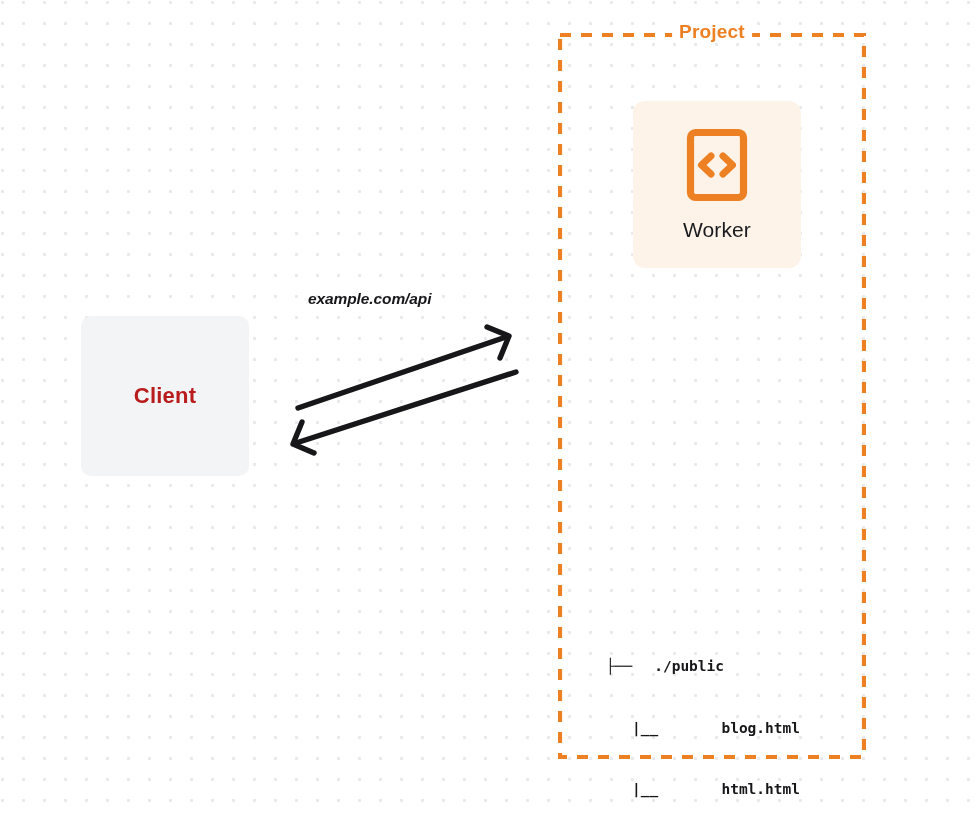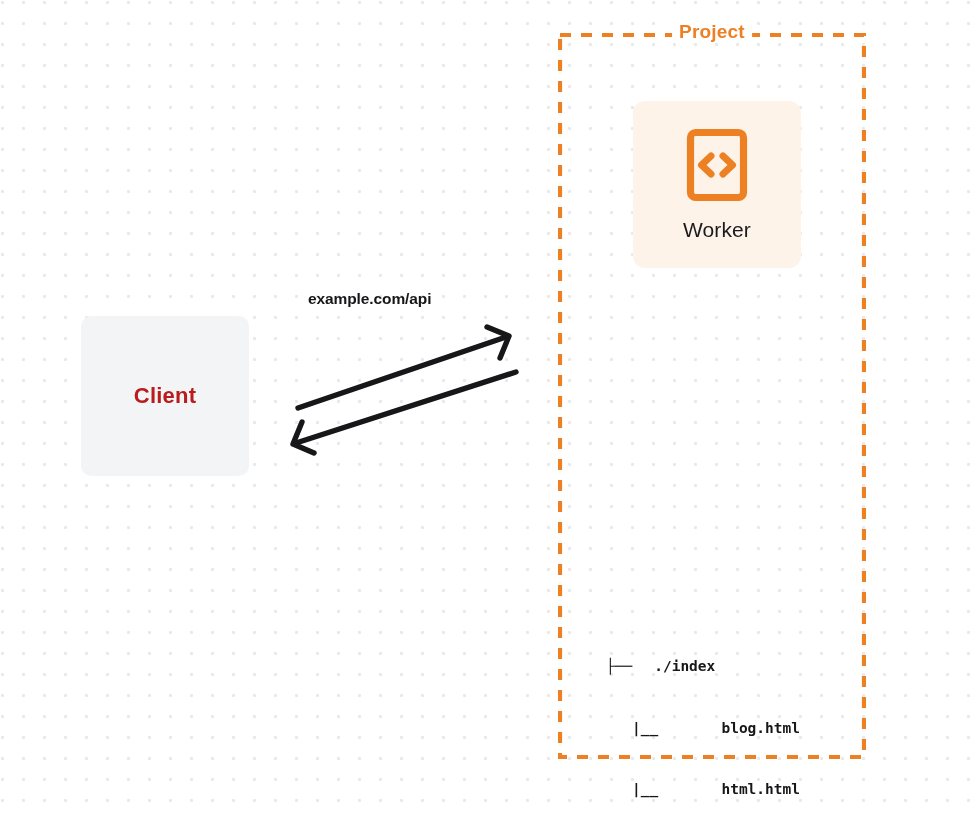--- a/index.html
+++ b/index.html
@@ -56,20 +56,21 @@
 
   .edge-label {
     position: absolute;
     left: 308px;
     top: 290px;
     font-size: 15.5px;
     font-weight: 700;
     color: #17171a;
     white-space: nowrap;
     letter-spacing: -0.1px;
+    font-style: italic;
   }
 
   
   .project-group {
     position: absolute;
     left: 558px;
     top: 33px;
     width: 308px;
     height: 726px;
   }
@@ -171,20 +172,20 @@
           <rect x="4.5" y="4.5" width="53" height="65" rx="5" ry="5" fill="none" stroke="#ee8024" stroke-width="7.2"></rect>
           <polyline points="25,28 15.5,37 25,46" fill="none" stroke="#ee8024" stroke-width="7" stroke-linecap="round" stroke-linejoin="round"></polyline>
           <polyline points="37,28 46.5,37 37,46" fill="none" stroke="#ee8024" stroke-width="7" stroke-linecap="round" stroke-linejoin="round"></polyline>
         </svg>
       </div>
       <div class="card-label">Worker</div>
     </div>
 
 
     <div class="file-tree">
-      <div style="padding-right: 0px; text-align: left; padding-left: 0px;"><span style="margin-right: 6px;">├──</span><span style="margin-left: 16px;">./index</span></div>
+      <div style="padding-right: 0px; text-align: left; padding-left: 0px;"><span style="margin-right: 6px;">├──</span><span style="margin-left: 16px;">./public</span></div>
       <div style="display: flex; justify-content: flex-end; position: relative;"><span style="margin-right: 6px; position: absolute; left: 26px;">|__</span><span>blog.html</span></div>
       <div style="display: flex; justify-content: flex-end; position: relative;"><span style="margin-right: 6px; position: absolute; left: 26px;">|__</span><span>html.html</span></div>
       
     </div>
   </div>
 
 </div>
 
 </body></html>

